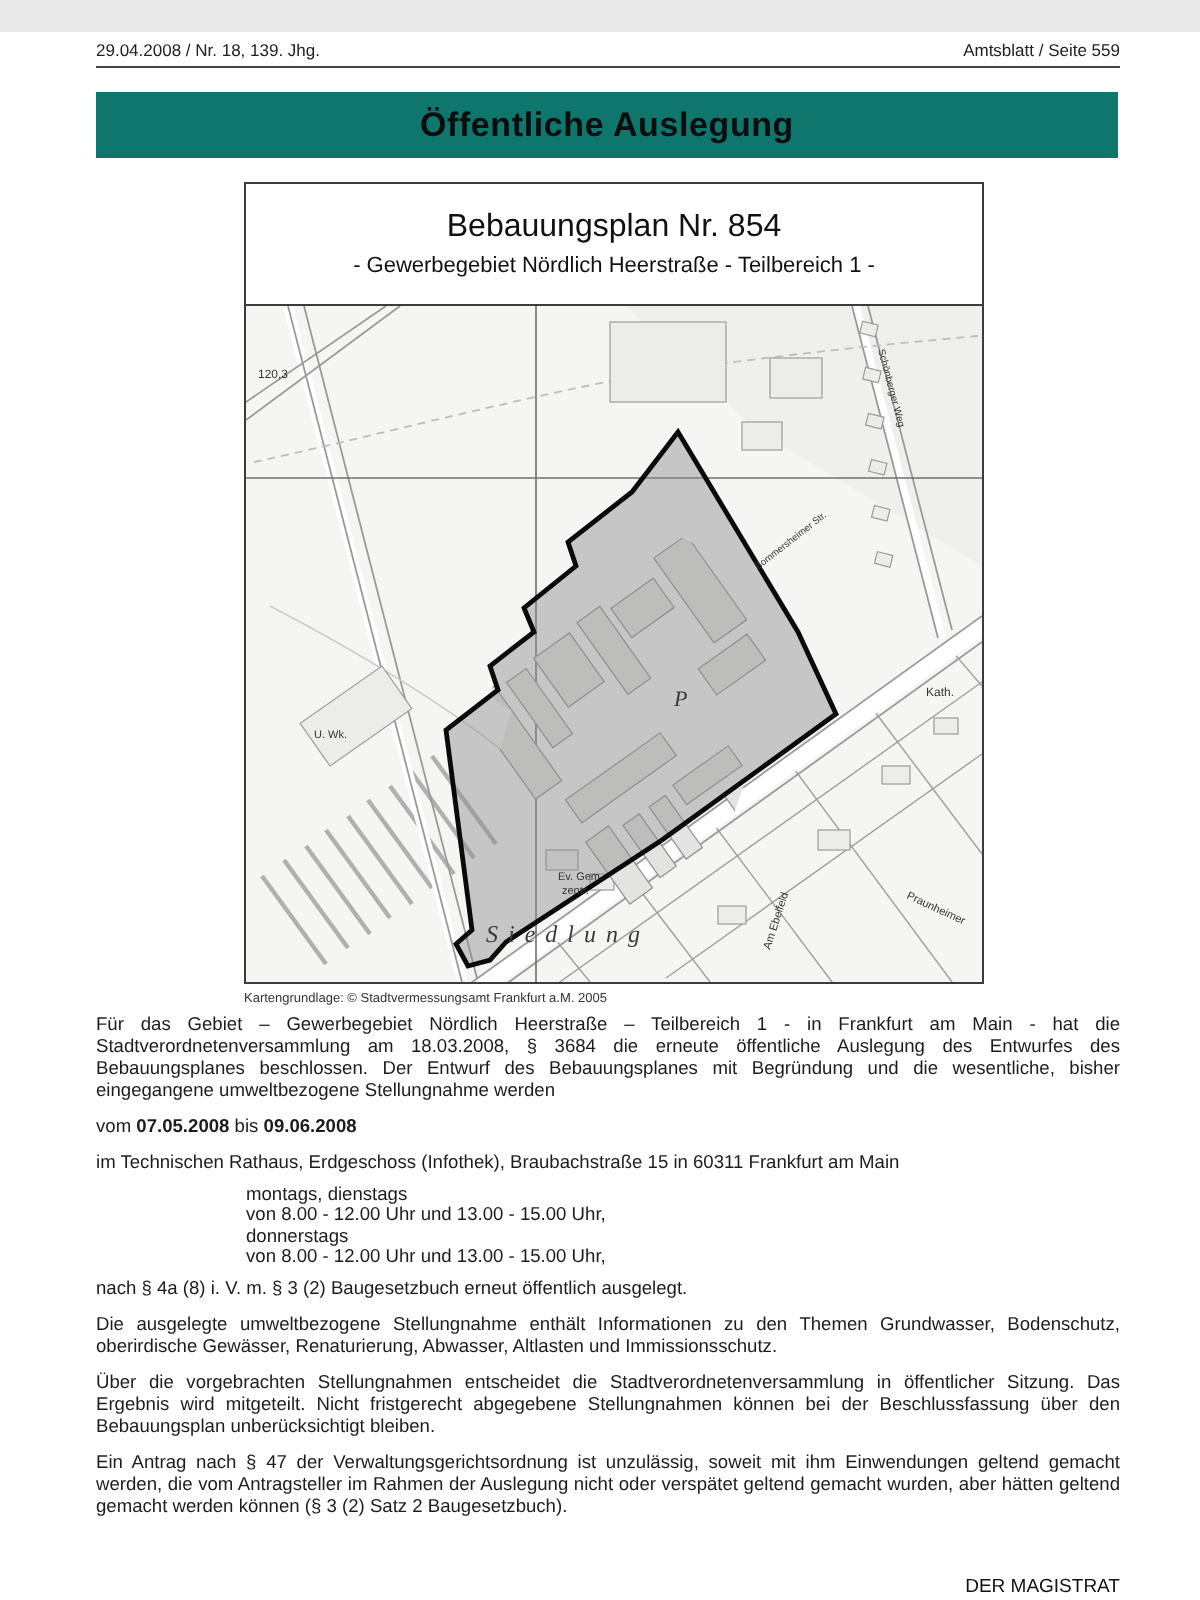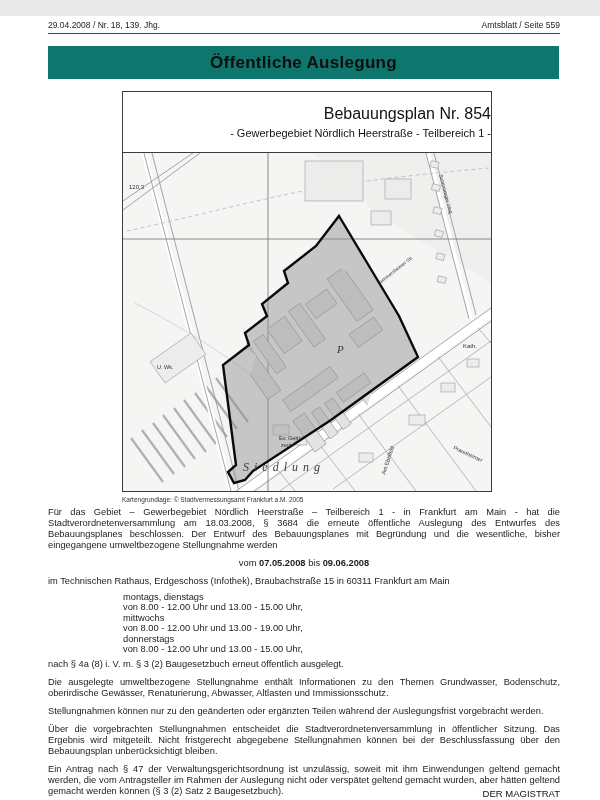--- a/index.html
+++ b/index.html
@@ -10,30 +10,30 @@
   
   .hdr{position:absolute;left:48px;right:40px;top:4px;display:flex;justify-content:space-between;
        font-size:8.5px;color:#222;border-bottom:1px solid #444;padding-bottom:3px;}
   
   .banner{position:absolute;left:48px;right:41px;top:30px;height:33px;background:#0f766e;
           display:flex;align-items:center;justify-content:center;
           font-size:17px;font-weight:bold;color:#0d0d0d;letter-spacing:.3px;}
   
   .mapbox{position:absolute;left:122px;top:75px;width:368px;border:1px solid #3c3c3c;background:#fff;}
   .map-title{height:60px;display:flex;flex-direction:column;justify-content:center;gap:4px;
-             text-align:right;border-bottom:1px solid #3c3c3c;}
+             text-align:center;border-bottom:1px solid #3c3c3c;}
   .map-title .t1{font-size:16px;color:#111;}
   .map-title .t2{font-size:11px;color:#111;}
   .map-area{position:relative;width:368px;height:338px;}
   .map-area svg{display:block;}
   .map-caption{position:absolute;left:122px;top:480px;font-size:6.5px;color:#333;}
   
   .bodytext{position:absolute;left:48px;right:40px;top:491px;font-size:9.3px;line-height:11px;}
   .para{text-align:justify;margin:0 0 7px 0;}
-  .center-line{text-align:center;margin:0 0 7px 0;}
+  .center-line{margin:0 0 7px 0;}
   .loc-line{margin:0 0 5px 0;}
   .sched{margin:0 0 5px 75px;}
   .sched-row{display:flex;line-height:10.4px;flex-direction:column;}
   .sched-day{width:150px;}
   .legal{margin:0 0 7px 0;}
   .sig{position:absolute;right:40px;top:772px;text-align:right;font-size:9.5px;line-height:11px;color:#111;}
   
   .road-w{stroke:#ffffff;fill:none;}
   .road-e{stroke:#9a9a9a;stroke-width:.9;fill:none;}
   .grid{stroke:#6f6f6f;stroke-width:.8;}
@@ -186,33 +186,28 @@
     </div>
 
     <div class="loc-line">im Technischen Rathaus, Erdgeschoss (Infothek), Braubachstraße 15 in 60311 Frankfurt am Main</div>
 
     <div class="sched">
       <div class="sched-row">
         <span class="sched-day">montags, dienstags</span>
         <span>von 8.00 - 12.00 Uhr und 13.00 - 15.00 Uhr,</span>
       </div>
       <div class="sched-row">
-        <span class="sched-day">mittwochs</span>
-        <span>von 8.00 - 12.00 Uhr und 13.00 - 19.00 Uhr,</span>
-      </div>
-      <div class="sched-row">
         <span class="sched-day">donnerstags</span>
         <span>von 8.00 - 12.00 Uhr und 13.00 - 15.00 Uhr,</span>
       </div>
     </div>
 
     <div class="legal">nach § 4a (8) i. V. m. § 3 (2) Baugesetzbuch erneut öffentlich ausgelegt.</div>
 
     <p class="para">Die ausgelegte umweltbezogene Stellungnahme enthält Informationen zu den Themen Grundwasser, Bodenschutz, oberirdische Gewässer, Renaturierung, Abwasser, Altlasten und Immissionsschutz.</p>
-    <p class="para">Stellungnahmen können nur zu den geänderten oder ergänzten Teilen während der Auslegungsfrist vorgebracht werden.</p>
     <p class="para">Über die vorgebrachten Stellungnahmen entscheidet die Stadtverordnetenversammlung in öffentlicher Sitzung. Das Ergebnis wird mitgeteilt. Nicht fristgerecht abgegebene Stellungnahmen können bei der Beschlussfassung über den Bebauungsplan unberücksichtigt bleiben.</p>
     <p class="para">Ein Antrag nach § 47 der Verwaltungsgerichtsordnung ist unzulässig, soweit mit ihm Einwendungen geltend gemacht werden, die vom Antragsteller im Rahmen der Auslegung nicht oder verspätet geltend gemacht wurden, aber hätten geltend gemacht werden können (§ 3 (2) Satz 2 Baugesetzbuch).</p>
   </div>
 
   <div class="sig">
     <div>DER MAGISTRAT</div>
     <div>Stadtplanungsamt</div>
   </div>
 
 </div>

